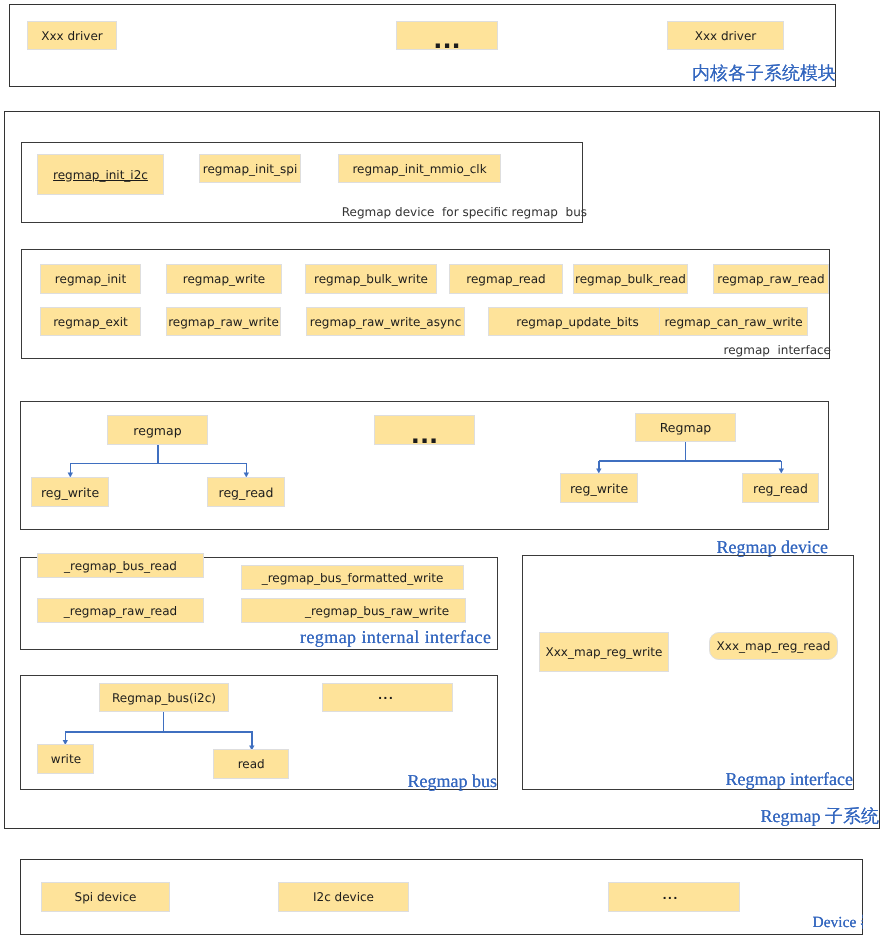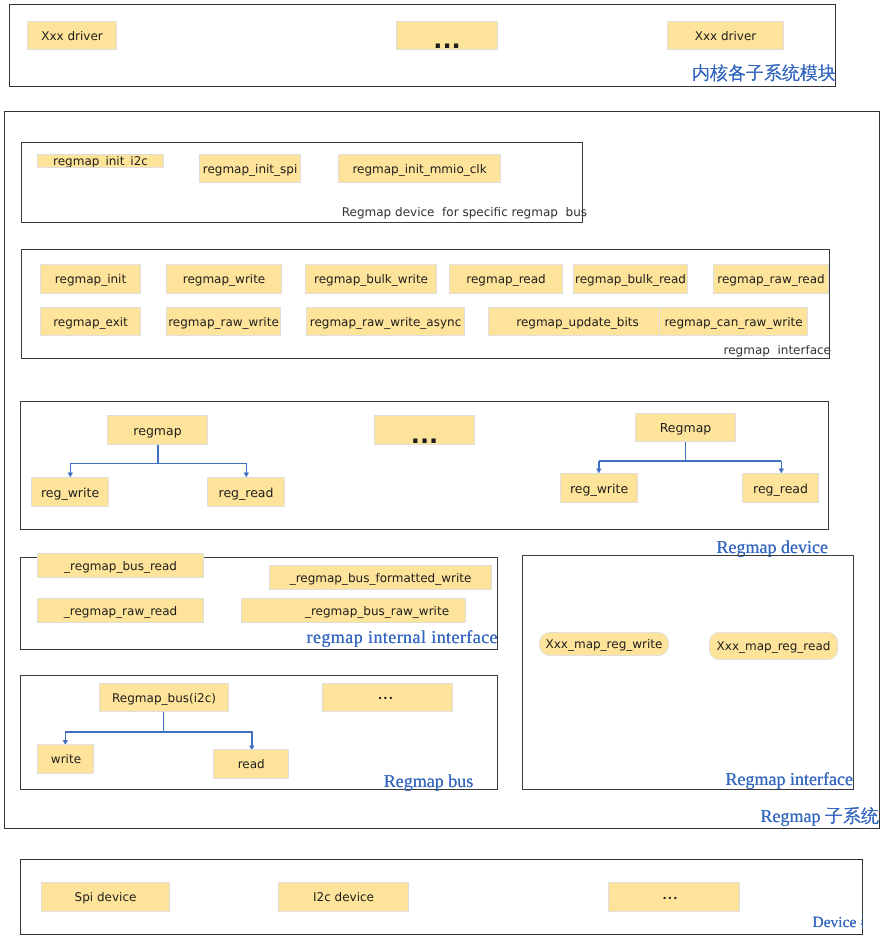--- a/index.html
+++ b/index.html
@@ -31,21 +31,21 @@
 <div class="node abs" style="left:27px;top:21px;width:90px;height:29px;">Xxx driver</div>
 <div class="node dots dots-lg abs" style="left:396px;top:21px;width:102px;height:29px;">...</div>
 <div class="node abs" style="left:667px;top:21px;width:117px;height:29px;">Xxx driver</div>
 
 <div class="lbl blbl abs" style="left:690px;top:63.5px;width:146px;height:20px;text-align:right;">内核各子系统模块</div>
 
 <div class="grp abs" style="left:4px;top:111.2px;width:876px;height:718px;"></div>
 <div class="lbl blbl abs" style="left:640px;top:807px;width:239px;height:20px;text-align:right;">Regmap 子系统</div>
 
 <div class="grp2 abs" style="left:20.5px;top:142px;width:562px;height:81px;"></div>
-<div class="node abs" style="left:37px;top:154px;width:127px;height:14px;">regmap_init_i2c</div>
+<div class="node abs" style="left:37px;top:154px;width:127px;height:41px;text-decoration:underline;">regmap_init_i2c</div>
 <div class="node abs" style="left:199px;top:154px;width:102px;height:29px;">regmap_init_spi</div>
 <div class="node abs" style="left:338px;top:154px;width:163px;height:29px;">regmap_init_mmio_clk</div>
 <div class="lbl abs" style="left:340px;top:206px;width:247px;height:16px;text-align:right;color:#333;">Regmap device  for specific regmap  bus</div>
 
 <div class="grp2 abs" style="left:20.5px;top:248.8px;width:809.5px;height:110px;"></div>
 <div class="node abs" style="left:40px;top:264px;width:101px;height:30px;">regmap_init</div>
 <div class="node abs" style="left:166px;top:264px;width:116px;height:30px;">regmap_write</div>
 <div class="node abs" style="left:305px;top:264px;width:132px;height:30px;">regmap_bulk_write</div>
 <div class="node abs" style="left:449px;top:264px;width:114px;height:30px;">regmap_read</div>
 <div class="node abs" style="left:573px;top:264px;width:115px;height:30px;">regmap_bulk_read</div>
@@ -80,43 +80,43 @@
 <div class="node dots dots-lg abs" style="left:374px;top:415px;width:101px;height:30px;">...</div>
 
 <div class="node abs" style="left:635px;top:413px;width:101px;height:29px;font-size:12.5px;">Regmap</div>
 <div class="node abs" style="left:560px;top:473px;width:78px;height:30px;font-size:12.5px;">reg_write</div>
 <div class="node abs" style="left:742px;top:473px;width:77px;height:30px;font-size:12.5px;">reg_read</div>
 
 <div class="lbl blbl abs" style="left:640px;top:509.8px;width:188px;height:20px;text-align:right;margin-top:28px;">Regmap device</div>
 
 <div class="grp2 abs" style="left:20.3px;top:556.8px;width:477.7px;height:93.2px;"></div>
 <div class="node abs" style="left:37px;top:553px;width:167px;height:25px;">_regmap_bus_read</div>
-<div class="node abs" style="left:241px;top:565px;width:223px;height:25px;margin-left:28px;">_regmap_bus_formatted_write</div>
+<div class="node abs" style="left:241px;top:565px;width:223px;height:25px;">_regmap_bus_formatted_write</div>
 <div class="node abs" style="left:37px;top:598px;width:167px;height:25px;">_regmap_raw_read</div>
 <div class="node abs" style="left:241px;top:598px;width:225px;height:25px;padding-left:47px;">_regmap_bus_raw_write</div>
-<div class="lbl blbl abs" style="left:300px;top:628px;width:198px;height:20px;text-align:right;letter-spacing:0.42px;">regmap internal interface</div>
+<div class="lbl blbl abs" style="left:300px;top:628px;width:198px;height:20px;letter-spacing:0.42px;">regmap internal interface</div>
 
 <div class="grp2 abs" style="left:20.3px;top:675.1px;width:477.7px;height:114.8px;"></div>
 
 <svg class="conn" style="left:0;top:0;width:890px;height:944px;">
   <g stroke="#3F6FC0" stroke-width="1.4" fill="none" shape-rendering="crispEdges">
     <path d="M163.6,712 L163.6,731.8 M65.3,731.8 L251.8,731.8 M65.3,731.4 L65.3,740.5 M251.8,731.4 L251.8,746"></path>
   </g>
   <path d="M65.3,745 L62.6,740 L68,740 Z" fill="#3F6FC0"></path>
   <path d="M251.8,750.5 L249.1,745.5 L254.5,745.5 Z" fill="#3F6FC0"></path>
 </svg>
 
 <div class="node abs" style="left:99px;top:683px;width:130px;height:29px;">Regmap_bus(i2c)</div>
 <div class="node dots dots-sm abs" style="left:322px;top:683px;width:131px;height:29px;padding-right:3px;padding-bottom:4px;">...</div>
 <div class="node abs" style="left:37.4px;top:744.1px;width:57.1px;height:30px;">write</div>
 <div class="node abs" style="left:213px;top:749.3px;width:76.4px;height:29.4px;">read</div>
-<div class="lbl blbl abs" style="left:360px;top:772px;width:137px;height:20px;text-align:center;">Regmap bus</div>
+<div class="lbl blbl abs" style="left:360px;top:772px;width:137px;height:20px;text-align:right;">Regmap bus</div>
 
 <div class="grp2 abs" style="left:522px;top:555px;width:332px;height:235px;"></div>
-<div class="node abs" style="left:539px;top:632px;width:130px;height:24px;border-radius:11px;">Xxx_map_reg_write</div>
+<div class="node abs" style="left:539px;top:632px;width:130px;height:40px;">Xxx_map_reg_write</div>
 <div class="node abs" style="left:709px;top:632px;width:129px;height:28px;border-radius:10px;">Xxx_map_reg_read</div>
 <div class="lbl blbl abs" style="left:680px;top:770px;width:173px;height:20px;text-align:right;">Regmap interface</div>
 
 <div class="grp abs" style="left:20px;top:859px;width:843px;height:76px;"></div>
 <div class="node abs" style="left:41px;top:882px;width:129px;height:30px;text-align:right;">Spi device</div>
 <div class="node abs" style="left:278px;top:882px;width:131px;height:30px;">I2c device</div>
 <div class="node dots dots-sm abs" style="left:608px;top:882px;width:132px;height:30px;padding-right:7px;padding-bottom:2px;">...</div>
 <div class="lbl blbl abs" style="left:812.5px;top:912px;width:50px;height:21px;text-align:left;overflow:hidden;font-size:15.5px;line-height:21px;">Device 器件</div>
 
 <div class="abs" style="left:669px;top:960px;width:220px;height:20px;text-align:left;

